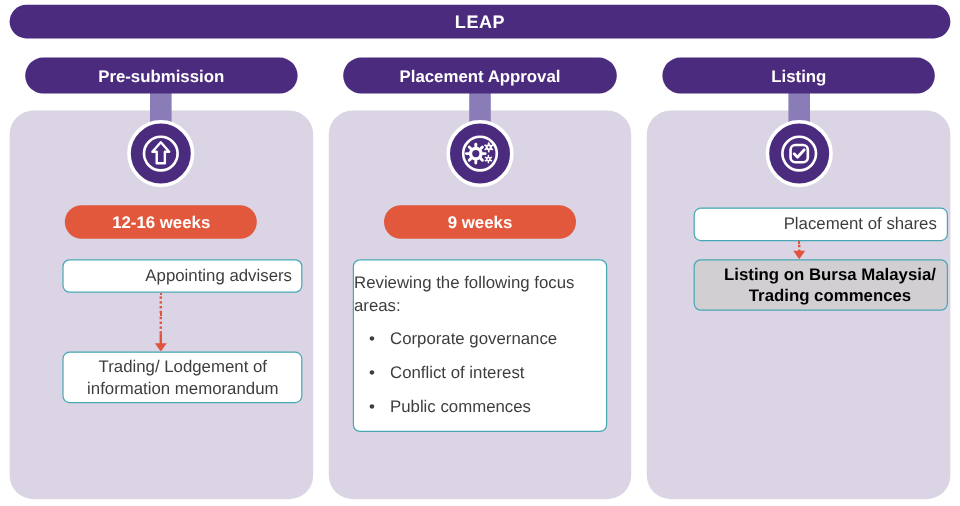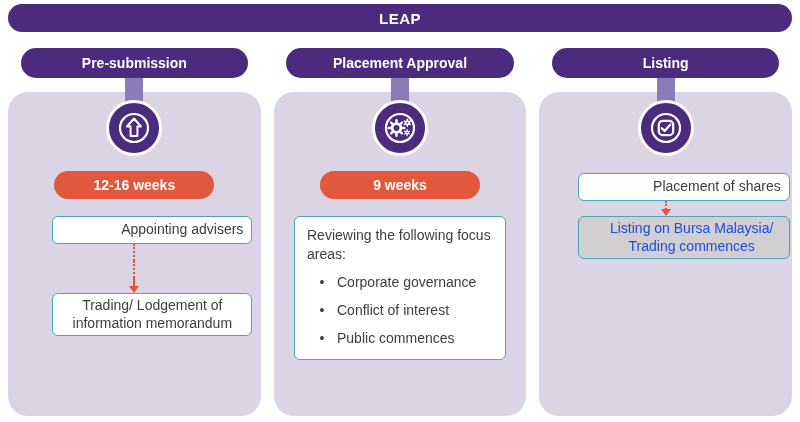--- a/index.html
+++ b/index.html
@@ -40,34 +40,34 @@
     display:flex;align-items:center;justify-content:center;font-size:14px;font-weight:bold;
     flex:0 0 auto;
   }
   .steps{margin-top:17px;display:flex;flex-direction:column;align-items:center;}
   .step-box{
     background:#ffffff;border:1.5px solid #47a8b4;border-radius:6px;
     min-height:28px;box-sizing:border-box;width:100%;
     display:flex;align-items:center;justify-content:flex-end;text-align:center;
     font-size:14px;color:#3d3d3d;line-height:1.25;padding:3px 8px;margin-left:36px;
   }
-  .step-box.highlight{background:#d2cfd3;color:#1d4ed8;font-weight:normal;padding-left:24px;}
+  .step-box.highlight{background:#d2cfd3;color:#000000;font-weight:bold;padding-left:24px;}
   .w200{width:200px;}
   .w212{width:212px;}
   .conn-dotted{height:17px;border-left:2px dotted #e0543e;}
   .conn-stem{height:9px;border-left:2px solid #e0543e;}
   .conn-dotted-short{height:9px;border-left:2px dotted #e0543e;}
   .conn-head{
     width:0;height:0;border-left:5px solid transparent;border-right:5px solid transparent;
     border-top:7px solid #e0543e;margin-top:-1px;
   }
   .arrow-conn{display:flex;flex-direction:column;align-items:center;}
   .focus-box{
     background:#ffffff;border:1.5px solid #47a8b4;border-radius:6px;
-    width:212px;box-sizing:border-box;padding:9px 12px 12px 12px;
+    width:212px;box-sizing:border-box;padding:9px 12px 12px 0;
     font-size:14px;color:#3d3d3d;text-align:left;line-height:1.35;
   }
   .bullet{display:flex;margin-top:9px;}
   .bullet .dot{width:30px;text-align:center;flex:0 0 auto;}
 </style>
 </head>
 <body>
 
 <div class="canvas">
 

